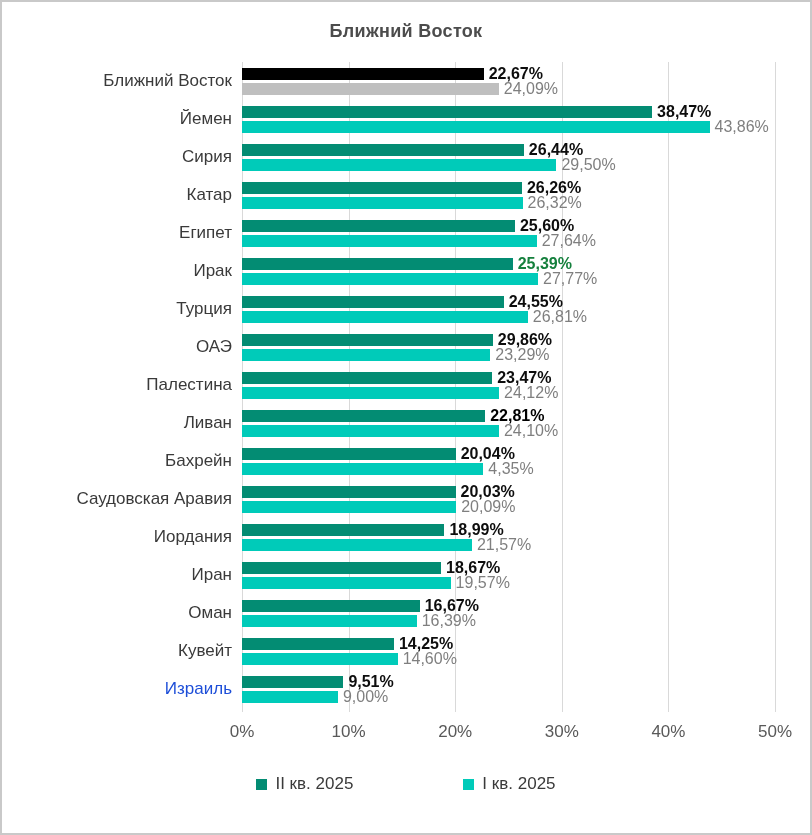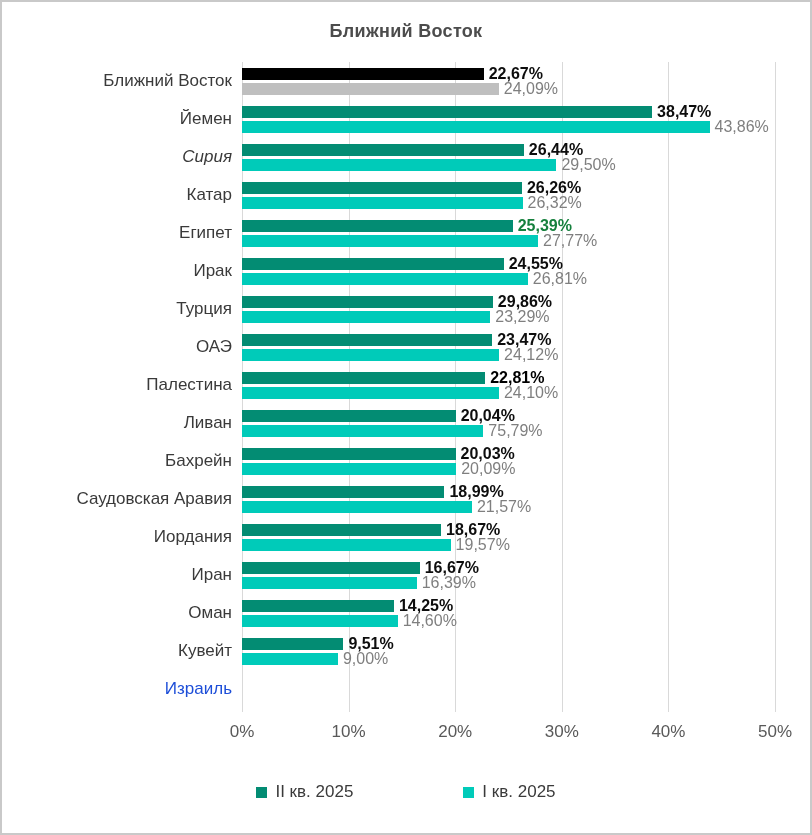--- a/index.html
+++ b/index.html
@@ -87,21 +87,21 @@
     transform: translateX(-50%);
     font-size: 17px;
     color: #595959;
     white-space: nowrap;
   }
 
   .legend {
     display: flex;
     justify-content: center;
     gap: 110px;
-    margin-top: 38px;
+    margin-top: 30px;
   }
   .legend-item {
     display: flex;
     align-items: center;
     gap: 8px;
     font-size: 17px;
     color: #3A3A3A;
     white-space: nowrap;
   }
   .legend-swatch { width: 11px; height: 11px; flex-shrink: 0; }
@@ -109,21 +109,21 @@
 </head>
 <body>
 
 <div class="chart-frame">
   <div class="chart-title">Ближний Восток</div>
 
   <div class="chart-body">
     <div class="labels-col">
         <div class="cat-label" style="color: rgb(58, 58, 58);">Ближний Восток</div>
         <div class="cat-label" style="color: rgb(58, 58, 58);">Йемен</div>
-        <div class="cat-label" style="color: rgb(58, 58, 58); font-style: italic;">Сирия</div>
+        <div class="cat-label" style="color: rgb(58, 58, 58);">Сирия</div>
         <div class="cat-label" style="color: rgb(58, 58, 58);">Катар</div>
         <div class="cat-label" style="color: rgb(58, 58, 58);">Египет</div>
         <div class="cat-label" style="color: rgb(58, 58, 58); text-align: right;">Ирак</div>
         <div class="cat-label" style="color: rgb(58, 58, 58);">Турция</div>
         <div class="cat-label" style="color: rgb(58, 58, 58);">ОАЭ</div>
         <div class="cat-label" style="color: rgb(58, 58, 58);">Палестина</div>
         <div class="cat-label" style="color: rgb(58, 58, 58);">Ливан</div>
         <div class="cat-label" style="color: rgb(58, 58, 58); padding-left: 19px;">Бахрейн</div>
         <div class="cat-label" style="color: rgb(58, 58, 58);">Саудовская Аравия</div>
         <div class="cat-label" style="color: rgb(58, 58, 58);">Иордания</div>
@@ -160,20 +160,26 @@
             <div class="val q2" style="left: calc(52.88% + 5px); color: rgb(13, 13, 13);">26,44%</div>
             <div class="val q1" style="left: calc(59% + 5px); color: rgb(127, 127, 127);">29,50%</div>
           </div>
           <div class="bar-row">
             <div class="bar q2" style="width: 52.52%; background: rgb(3, 140, 115);"></div>
             <div class="bar q1" style="width: 52.64%; background: rgb(0, 203, 185);"></div>
             <div class="val q2" style="left: calc(52.52% + 5px); color: rgb(13, 13, 13);">26,26%</div>
             <div class="val q1" style="left: calc(52.64% + 5px); color: rgb(127, 127, 127);">26,32%</div>
           </div>
           <div class="bar-row">
+            <div class="bar q2" style="width: 51.2%; background: rgb(3, 140, 115);"></div>
+            <div class="bar q1" style="width: 55.28%; background: rgb(0, 203, 185);"></div>
+            <div class="val q2" style="left: calc(51.2% + 5px); color: rgb(13, 13, 13);">25,60%</div>
+            <div class="val q1" style="left: calc(55.28% + 5px); color: rgb(127, 127, 127);">27,64%</div>
+          </div>
+          <div class="bar-row">
             <div class="bar q2" style="width: 50.78%; background: rgb(3, 140, 115);"></div>
             <div class="bar q1" style="width: 55.54%; background: rgb(0, 203, 185);"></div>
             <div class="val q2" style="left: calc(50.78% + 5px); color: #15803d;">25,39%</div>
             <div class="val q1" style="left: calc(55.54% + 5px); color: rgb(127, 127, 127);">27,77%</div>
           </div>
           <div class="bar-row">
             <div class="bar q2" style="width: 49.1%; background: rgb(3, 140, 115);"></div>
             <div class="bar q1" style="width: 53.62%; background: rgb(0, 203, 185);"></div>
             <div class="val q2" style="left: calc(49.1% + 5px); color: rgb(13, 13, 13);">24,55%</div>
             <div class="val q1" style="left: calc(53.62% + 5px); color: rgb(127, 127, 127);">26,81%</div>
@@ -193,21 +199,21 @@
           <div class="bar-row">
             <div class="bar q2" style="width: 45.62%; background: rgb(3, 140, 115);"></div>
             <div class="bar q1" style="width: 48.2%; background: rgb(0, 203, 185);"></div>
             <div class="val q2" style="left: calc(45.62% + 5px); color: #000000;">22,81%</div>
             <div class="val q1" style="left: calc(48.2% + 5px); color: rgb(127, 127, 127);">24,10%</div>
           </div>
           <div class="bar-row">
             <div class="bar q2" style="width: 40.08%; background: rgb(3, 140, 115);"></div>
             <div class="bar q1" style="width: 45.28%; background: rgb(0, 203, 185);"></div>
             <div class="val q2" style="left: calc(40.08% + 5px); color: rgb(13, 13, 13);">20,04%</div>
-            <div class="val q1" style="left: calc(45.28% + 5px); color: rgb(127, 127, 127);">75,79%</div>
+            <div class="val q1" style="left: calc(45.28% + 5px); color: rgb(127, 127, 127);">4,35%</div>
           </div>
           <div class="bar-row">
             <div class="bar q2" style="width: 40.06%; background: rgb(3, 140, 115);"></div>
             <div class="bar q1" style="width: 40.18%; background: rgb(0, 203, 185);"></div>
             <div class="val q2" style="left: calc(40.06% + 5px); color: rgb(13, 13, 13);">20,03%</div>
             <div class="val q1" style="left: calc(40.18% + 5px); color: rgb(127, 127, 127);">20,09%</div>
           </div>
           <div class="bar-row">
             <div class="bar q2" style="width: 37.98%; background: rgb(3, 140, 115);"></div>
             <div class="bar q1" style="width: 43.14%; background: rgb(0, 203, 185);"></div>

